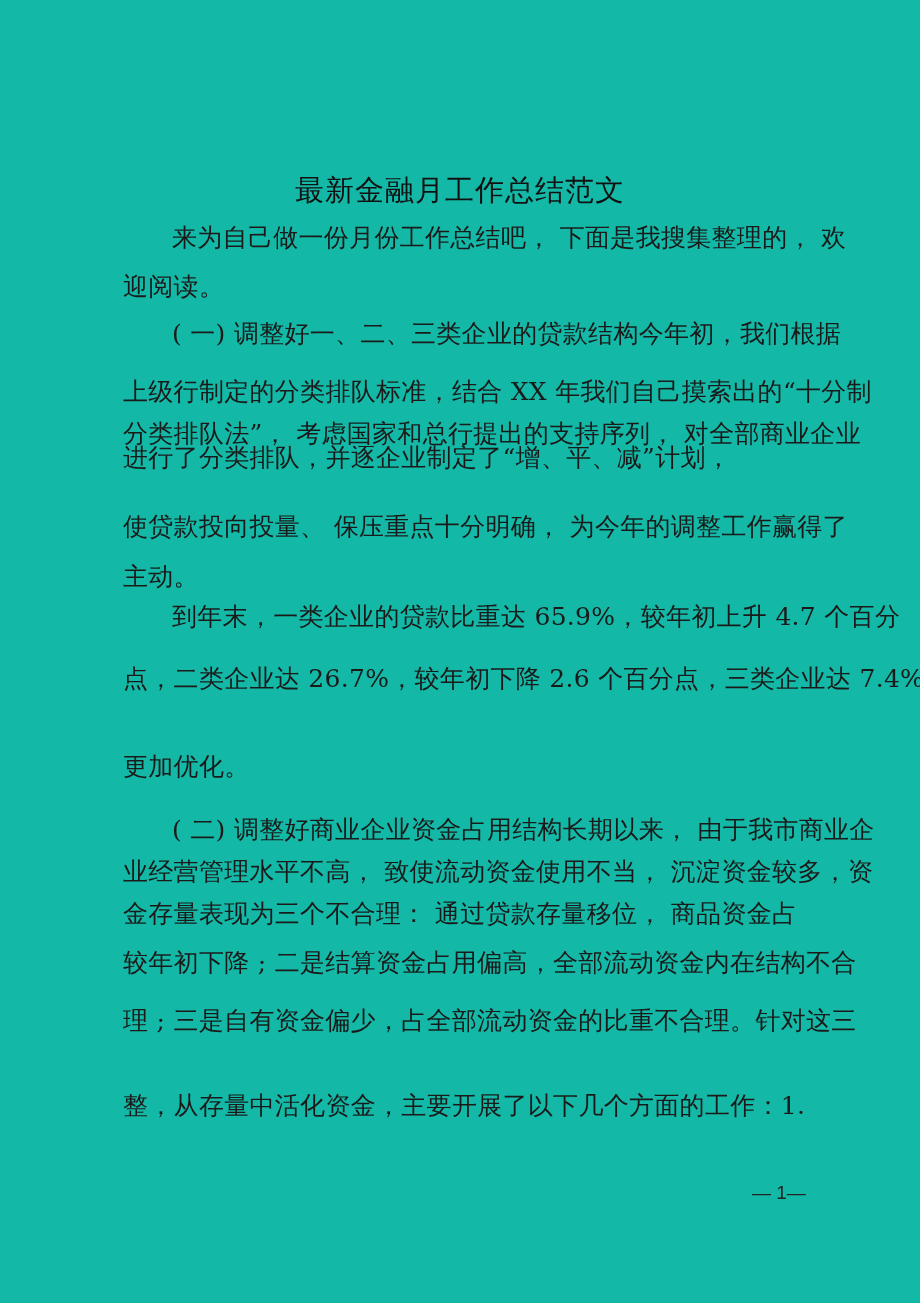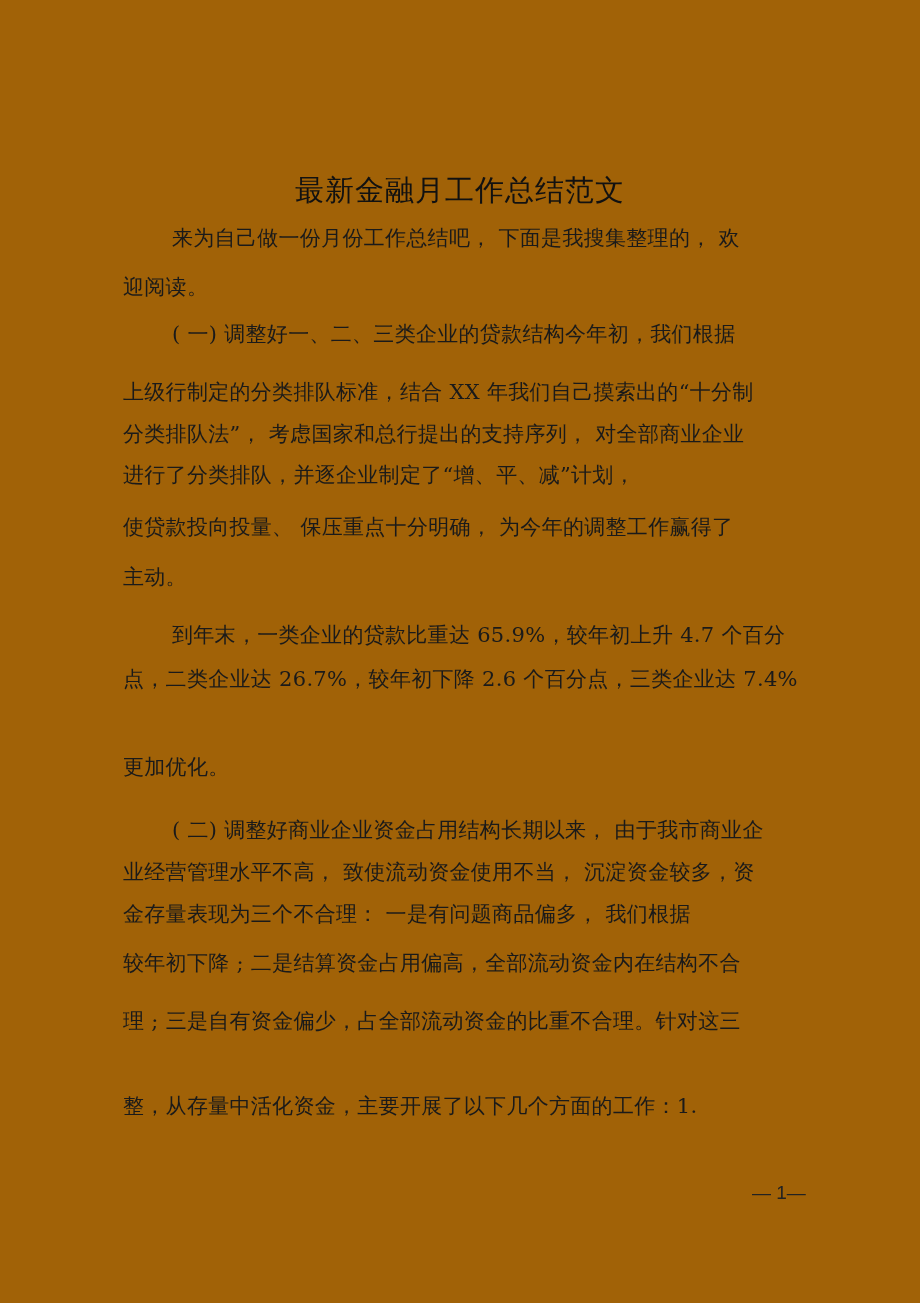--- a/index.html
+++ b/index.html
@@ -1,44 +1,44 @@
 <!DOCTYPE html>
 <html><head>
   <meta charset="utf-8">
   <style>
     html, body { margin: 0; padding: 0; background: #ffffff; }
     body { width: 920px; height: 1303px; position: relative; overflow: hidden;
            font-family: "DejaVu Serif", "Liberation Serif", serif; color: #1a1a1a; }
-    .page { position: absolute; left: 0; top: 0; width: 920px; height: 1303px; background: #a16207; }
+    .page { position: absolute; left: 0; top: 0; width: 920px; height: 1303px; background: #14b8a6; }
     .title { position: absolute; left: 0; width: 920px; top: 170px; text-align: center;
              font-size: 29px; line-height: 40px; color: #111; letter-spacing: 1px; }
-    .line { position: absolute; left: 123px; white-space: nowrap; font-size: 21px; line-height: 28px;
+    .line { position: absolute; left: 123px; white-space: nowrap; font-size: 25px; line-height: 28px;
             color: #1a1a1a; letter-spacing: 0.3px; text-align: center; }
     .line.indent { left: 172px; }
     .pagenum { position: absolute; left: 752px; top: 1181px; font-size: 19px; line-height: 24px;
                font-family: "Liberation Sans", sans-serif; color: #222; }
   </style>
 </head>
 <body>
 
 <div class="page">
   <div class="title">最新金融月工作总结范文</div>
 
   <div class="line indent" style="top:224px">来为自己做一份月份工作总结吧，      下面是我搜集整理的，     欢</div>
   <div class="line" style="top:273px">迎阅读。</div>
   <div class="line indent" style="top:320px">( 一) 调整好一、二、三类企业的贷款结构今年初，我们根据</div>
   <div class="line" style="top:378px">上级行制定的分类排队标准，结合 XX 年我们自己摸索出的“十分制</div>
   <div class="line" style="top:420px">分类排队法”，  考虑国家和总行提出的支持序列，  对全部商业企业</div>
-  <div class="line" style="top:461px">进行了分类排队，并逐企业制定了“增、平、减”计划，</div>
+  <div class="line" style="top:444px">进行了分类排队，并逐企业制定了“增、平、减”计划，</div>
   <div class="line" style="top:513px">使贷款投向投量、 保压重点十分明确，    为今年的调整工作赢得了</div>
   <div class="line" style="top:563px">主动。</div>
-  <div class="line indent" style="top:621px">到年末，一类企业的贷款比重达 65.9%，较年初上升 4.7 个百分</div>
+  <div class="line indent" style="top:603px">到年末，一类企业的贷款比重达 65.9%，较年初上升 4.7 个百分</div>
   <div class="line" style="top:665px">点，二类企业达 26.7%，较年初下降 2.6 个百分点，三类企业达 7.4%</div>
   <div class="line" style="top:753px">更加优化。</div>
   <div class="line indent" style="top:816px">( 二) 调整好商业企业资金占用结构长期以来，  由于我市商业企</div>
   <div class="line" style="top:858px">业经营管理水平不高，  致使流动资金使用不当，  沉淀资金较多，资</div>
-  <div class="line" style="top:900px">金存量表现为三个不合理：  一是有问题商品偏多，  我们根据</div>
+  <div class="line" style="top:900px">金存量表现为三个不合理：  通过贷款存量移位，  商品资金占</div>
   <div class="line" style="top:949px">较年初下降 ; 二是结算资金占用偏高，全部流动资金内在结构不合</div>
   <div class="line" style="top:1007px">理 ; 三是自有资金偏少，占全部流动资金的比重不合理。针对这三</div>
   <div class="line" style="top:1092px">整，从存量中活化资金，主要开展了以下几个方面的工作：1.</div>
 
   <div class="pagenum">— 1—</div>
 </div>
 
 </body></html>

